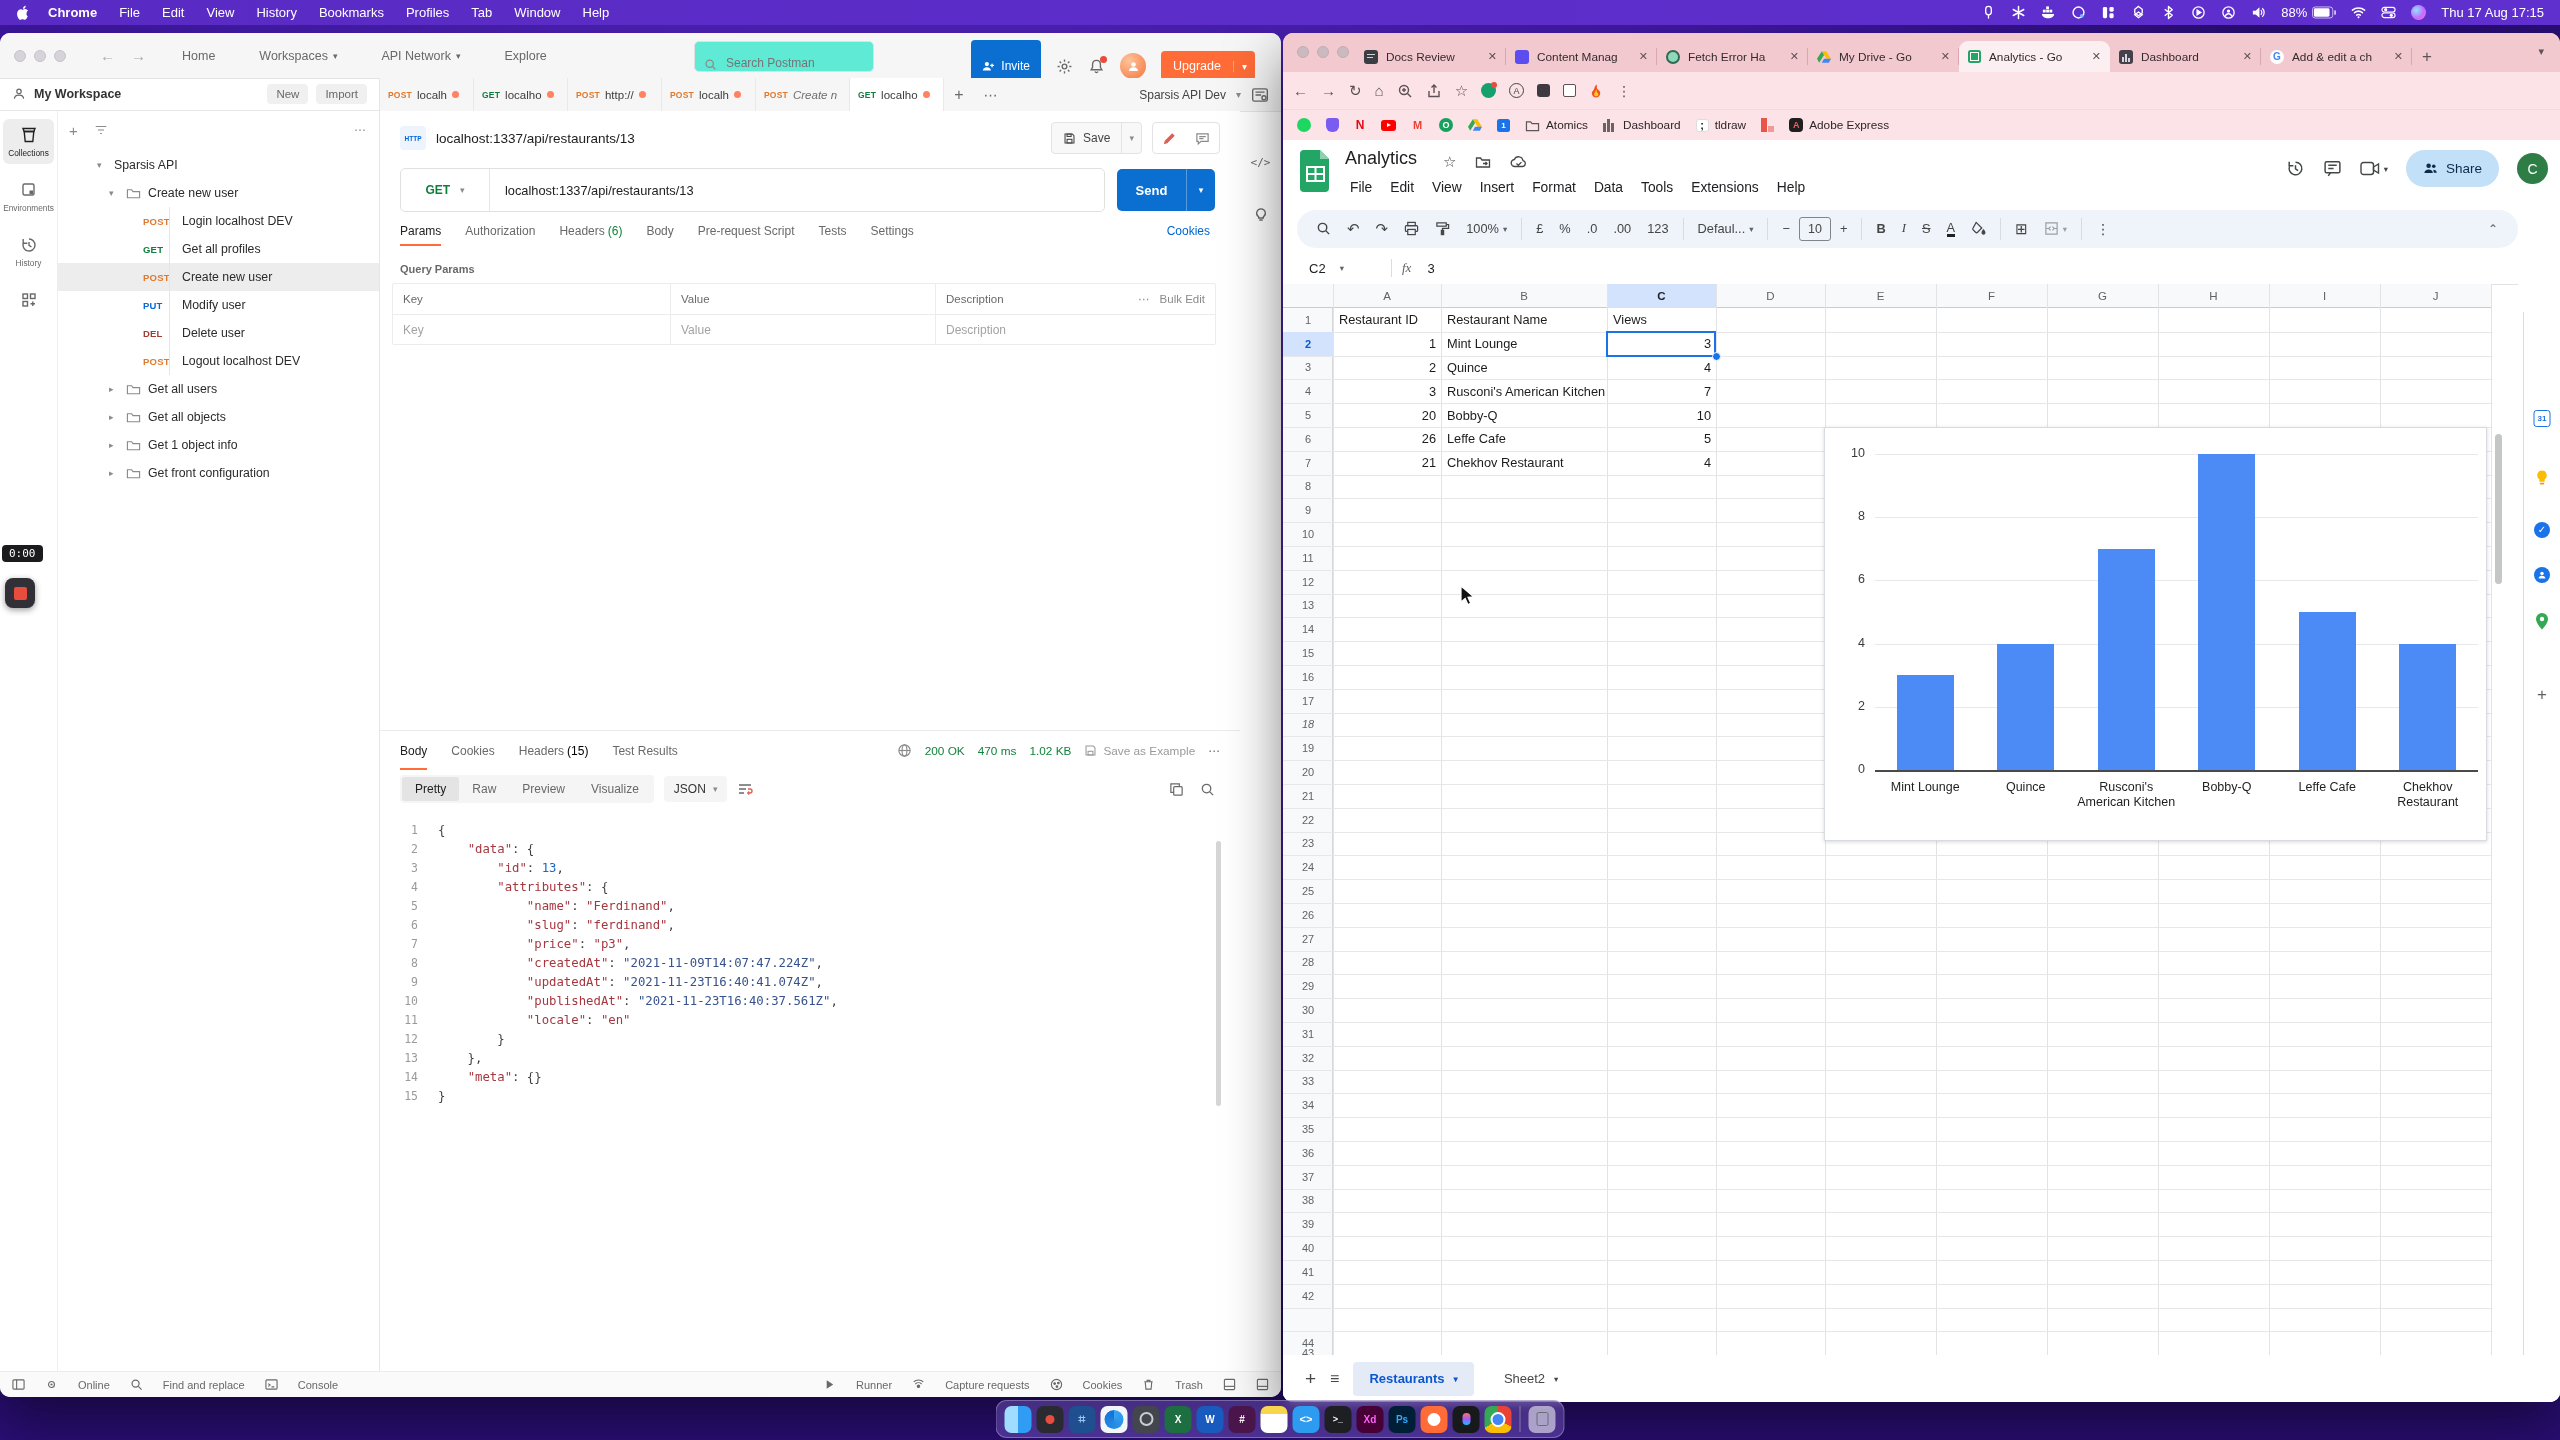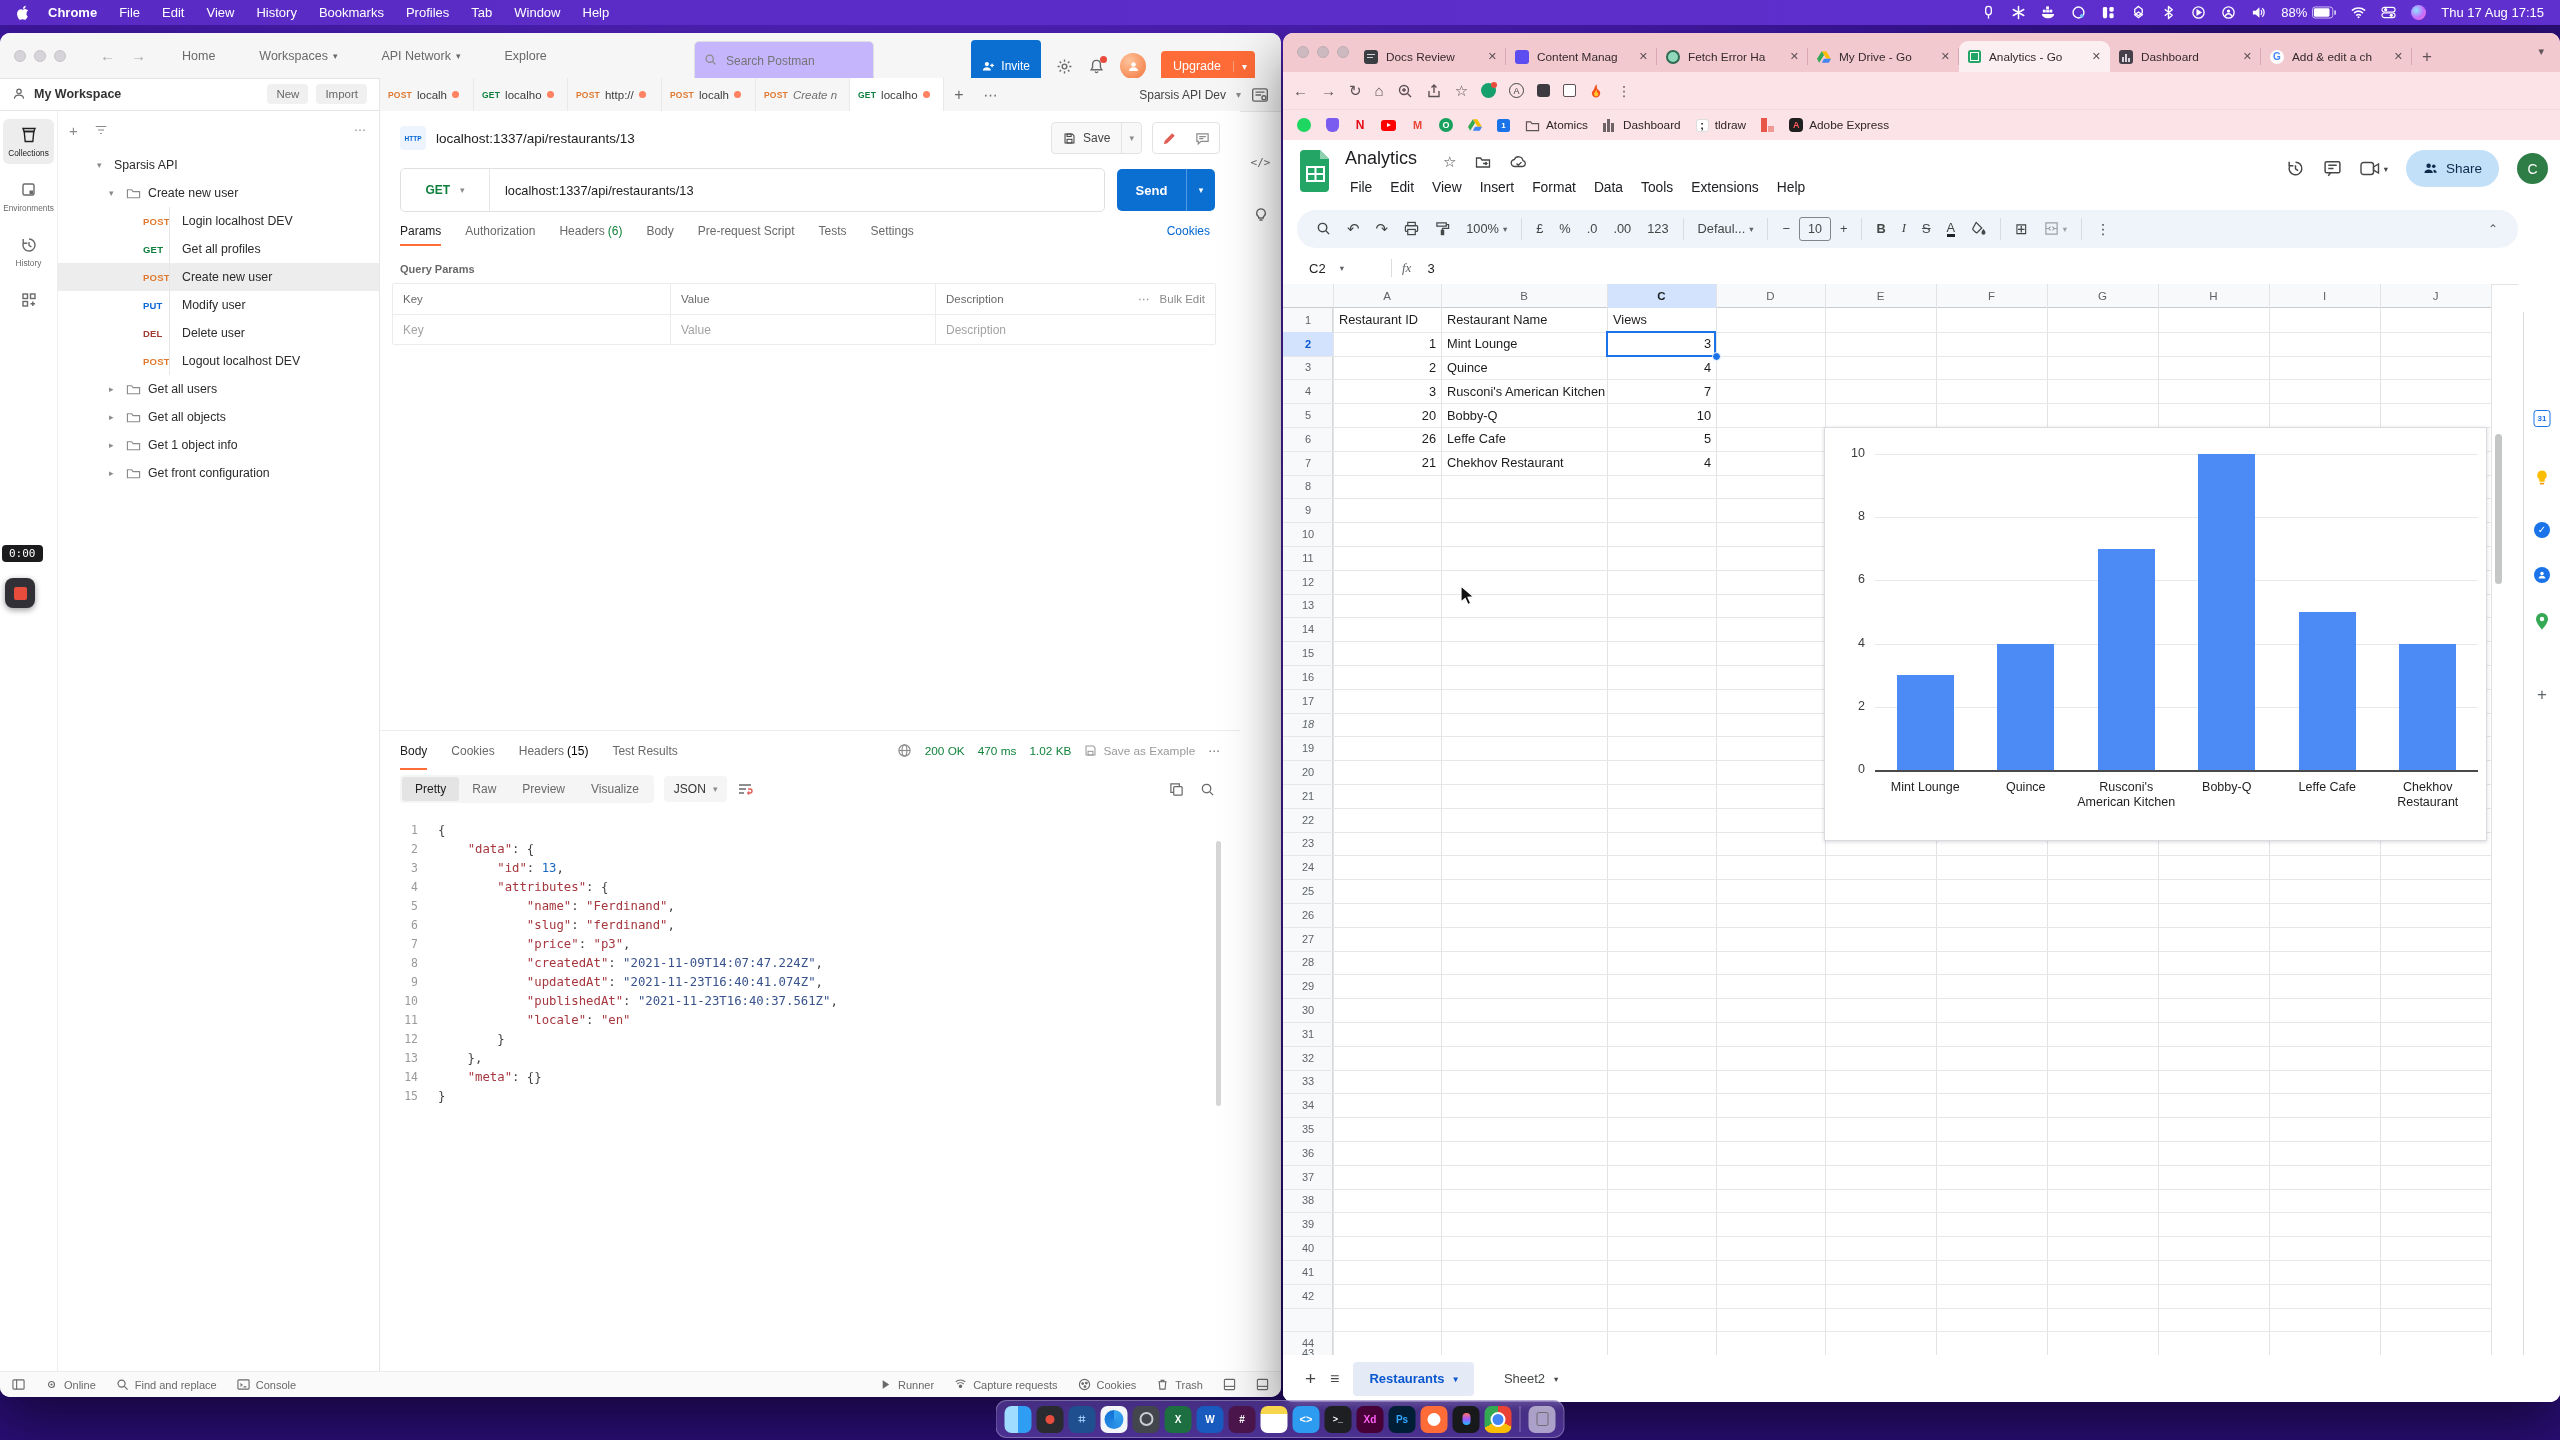--- a/index.html
+++ b/index.html
@@ -26,22 +26,22 @@
   #chrome-window{left:1283px;top:33px;width:1277px;height:1369px;}
 
   
   .pm-top{position:absolute;left:0;top:0;right:0;height:45px;background:#f6f6f6;border-bottom:1px solid #e3e3e3;
     display:flex;align-items:center;padding:0 14px;color:#696969;font-size:12.5px;}
   .lights{display:flex;gap:8px;margin-right:34px;}
   .light{width:12px;height:12px;border-radius:50%;background:#d7d3da;border:1px solid #c7c3ca;box-sizing:border-box;}
   .pm-navarr{display:flex;gap:16px;margin-right:26px;color:#a8a8a8;font-size:15px;}
   .pm-navitems{display:flex;gap:24px;align-items:center;}
   .pm-navitems>div{padding:0 10px;display:flex;gap:5px;align-items:center;}
-  .pm-search{position:absolute;left:694px;top:8px;width:160px;height:29px;background:#c4b5fd;border:1px solid #e0e0e0;
-    border-radius:5px;display:flex;align-items:flex-start;padding:11px 9px;gap:7px;color:#8a8a8a;}
+  .pm-search{position:absolute;left:694px;top:8px;width:160px;height:29px;background:#5eead4;border:1px solid #e0e0e0;
+    border-radius:5px;display:flex;align-items:flex-end;padding:0 9px;gap:7px;color:#8a8a8a;}
   .pm-search input{border:none;background:transparent;outline:none;font-size:12px;color:#555;width:110px;font-family:"Liberation Sans",sans-serif;}
   .pm-topright{position:absolute;right:26px;top:7px;display:flex;align-items:center;gap:15px;}
   .btn-invite{background:#0b6fd2;color:#fff;border-radius:4px;height:28px;display:flex;align-items:center;gap:6px;padding:12px 11px;font-size:12px;}
   .pm-bell{position:relative;color:#696969;}
   .pm-bell .dot,.ext-dot{position:absolute;right:-2px;top:-2px;width:7px;height:7px;border-radius:50%;background:#e84c3d;}
   .pm-avatar{width:26px;height:26px;border-radius:50%;background:radial-gradient(circle at 35% 30%,#ffc39b,#f2753b);display:flex;align-items:center;justify-content:center;color:#fff;}
   .btn-upgrade{background:#ff6c37;color:#fff;border-radius:4px;height:30px;display:flex;align-items:center;font-size:12.5px;}
   .btn-upgrade .lbl{padding:0 12px;}
   .btn-upgrade .car{border-left:1px solid rgba(255,255,255,.35);padding:0 8px;font-size:10px;}
 
@@ -138,21 +138,21 @@
   .cl .ln{width:26px;text-align:right;color:#9a9a9a;margin-right:20px;flex:none;font-size:11.5px;}
   .tok-key{color:#a6373f;}
   .tok-str{color:#a6373f;}
   .tok-num{color:#1867c0;}
   .tok-date{color:#37528c;}
   .tok-p{color:#3f3f3f;}
   .codescroll{position:absolute;right:19px;top:730px;width:5px;height:265px;background:#d6d6d6;border-radius:3px;}
 
   .pm-foot{position:absolute;left:0;right:0;bottom:0;height:26px;background:#fafafa;border-top:1px solid #ececec;
     display:flex;align-items:center;padding:0 12px;gap:20px;font-size:11px;color:#696969;box-sizing:border-box;}
-  .footitem{display:flex;align-items:center;gap:6px;justify-content:flex-end;}
+  .footitem{display:flex;align-items:center;gap:20px;justify-content:flex-end;}
   .pm-foot .grow{flex:1;}
 
   
   .cr-tabstrip{position:absolute;left:0;top:0;right:0;height:39px;background:#f3c9d0;}
   .cr-lights{position:absolute;left:14px;top:13px;display:flex;gap:8px;}
   .cr-lights .light{background:#cdbac1;border-color:#bfacb4;}
   .cr-tabs{position:absolute;left:72px;top:8px;height:31px;display:flex;align-items:stretch;}
   .ctab{width:151px;display:flex;align-items:center;gap:8px;padding:0 9px;box-sizing:border-box;border-radius:9px 9px 0 0;position:relative;}
   .ctab .sep{position:absolute;right:0;top:7px;bottom:7px;width:1px;background:#d8a7b1;}
   .ctab.active{background:#fbeff1;}

